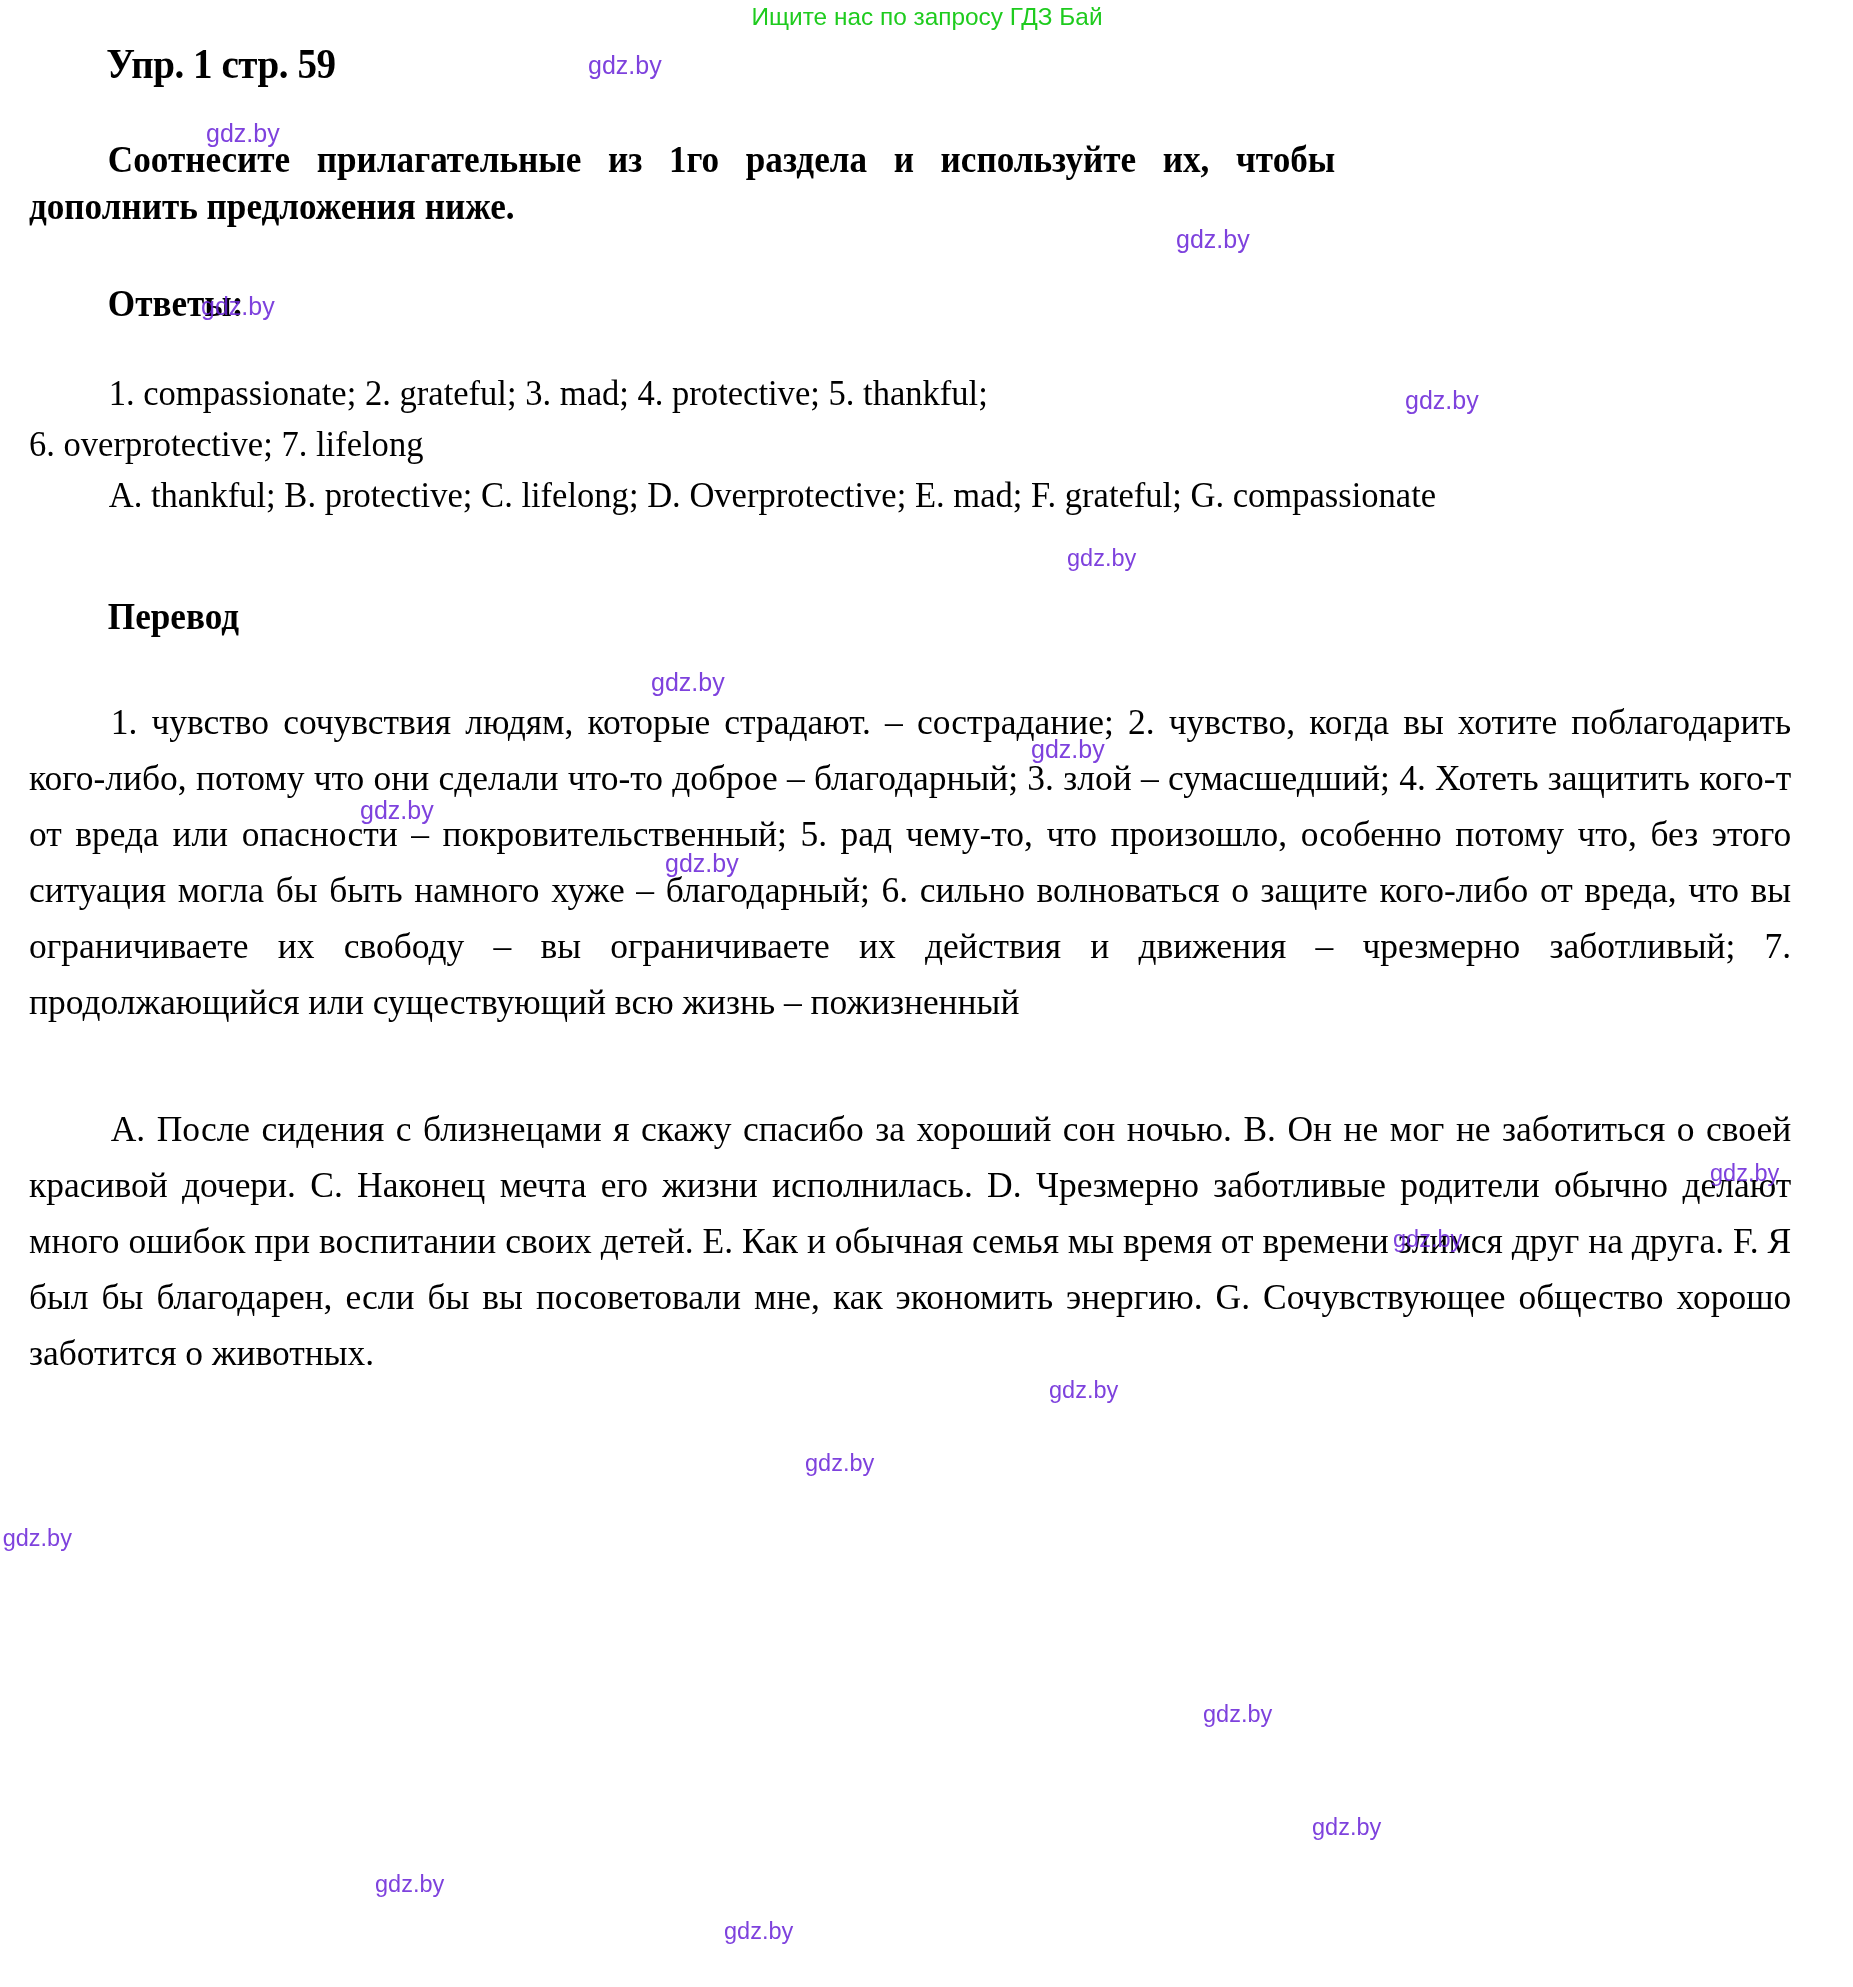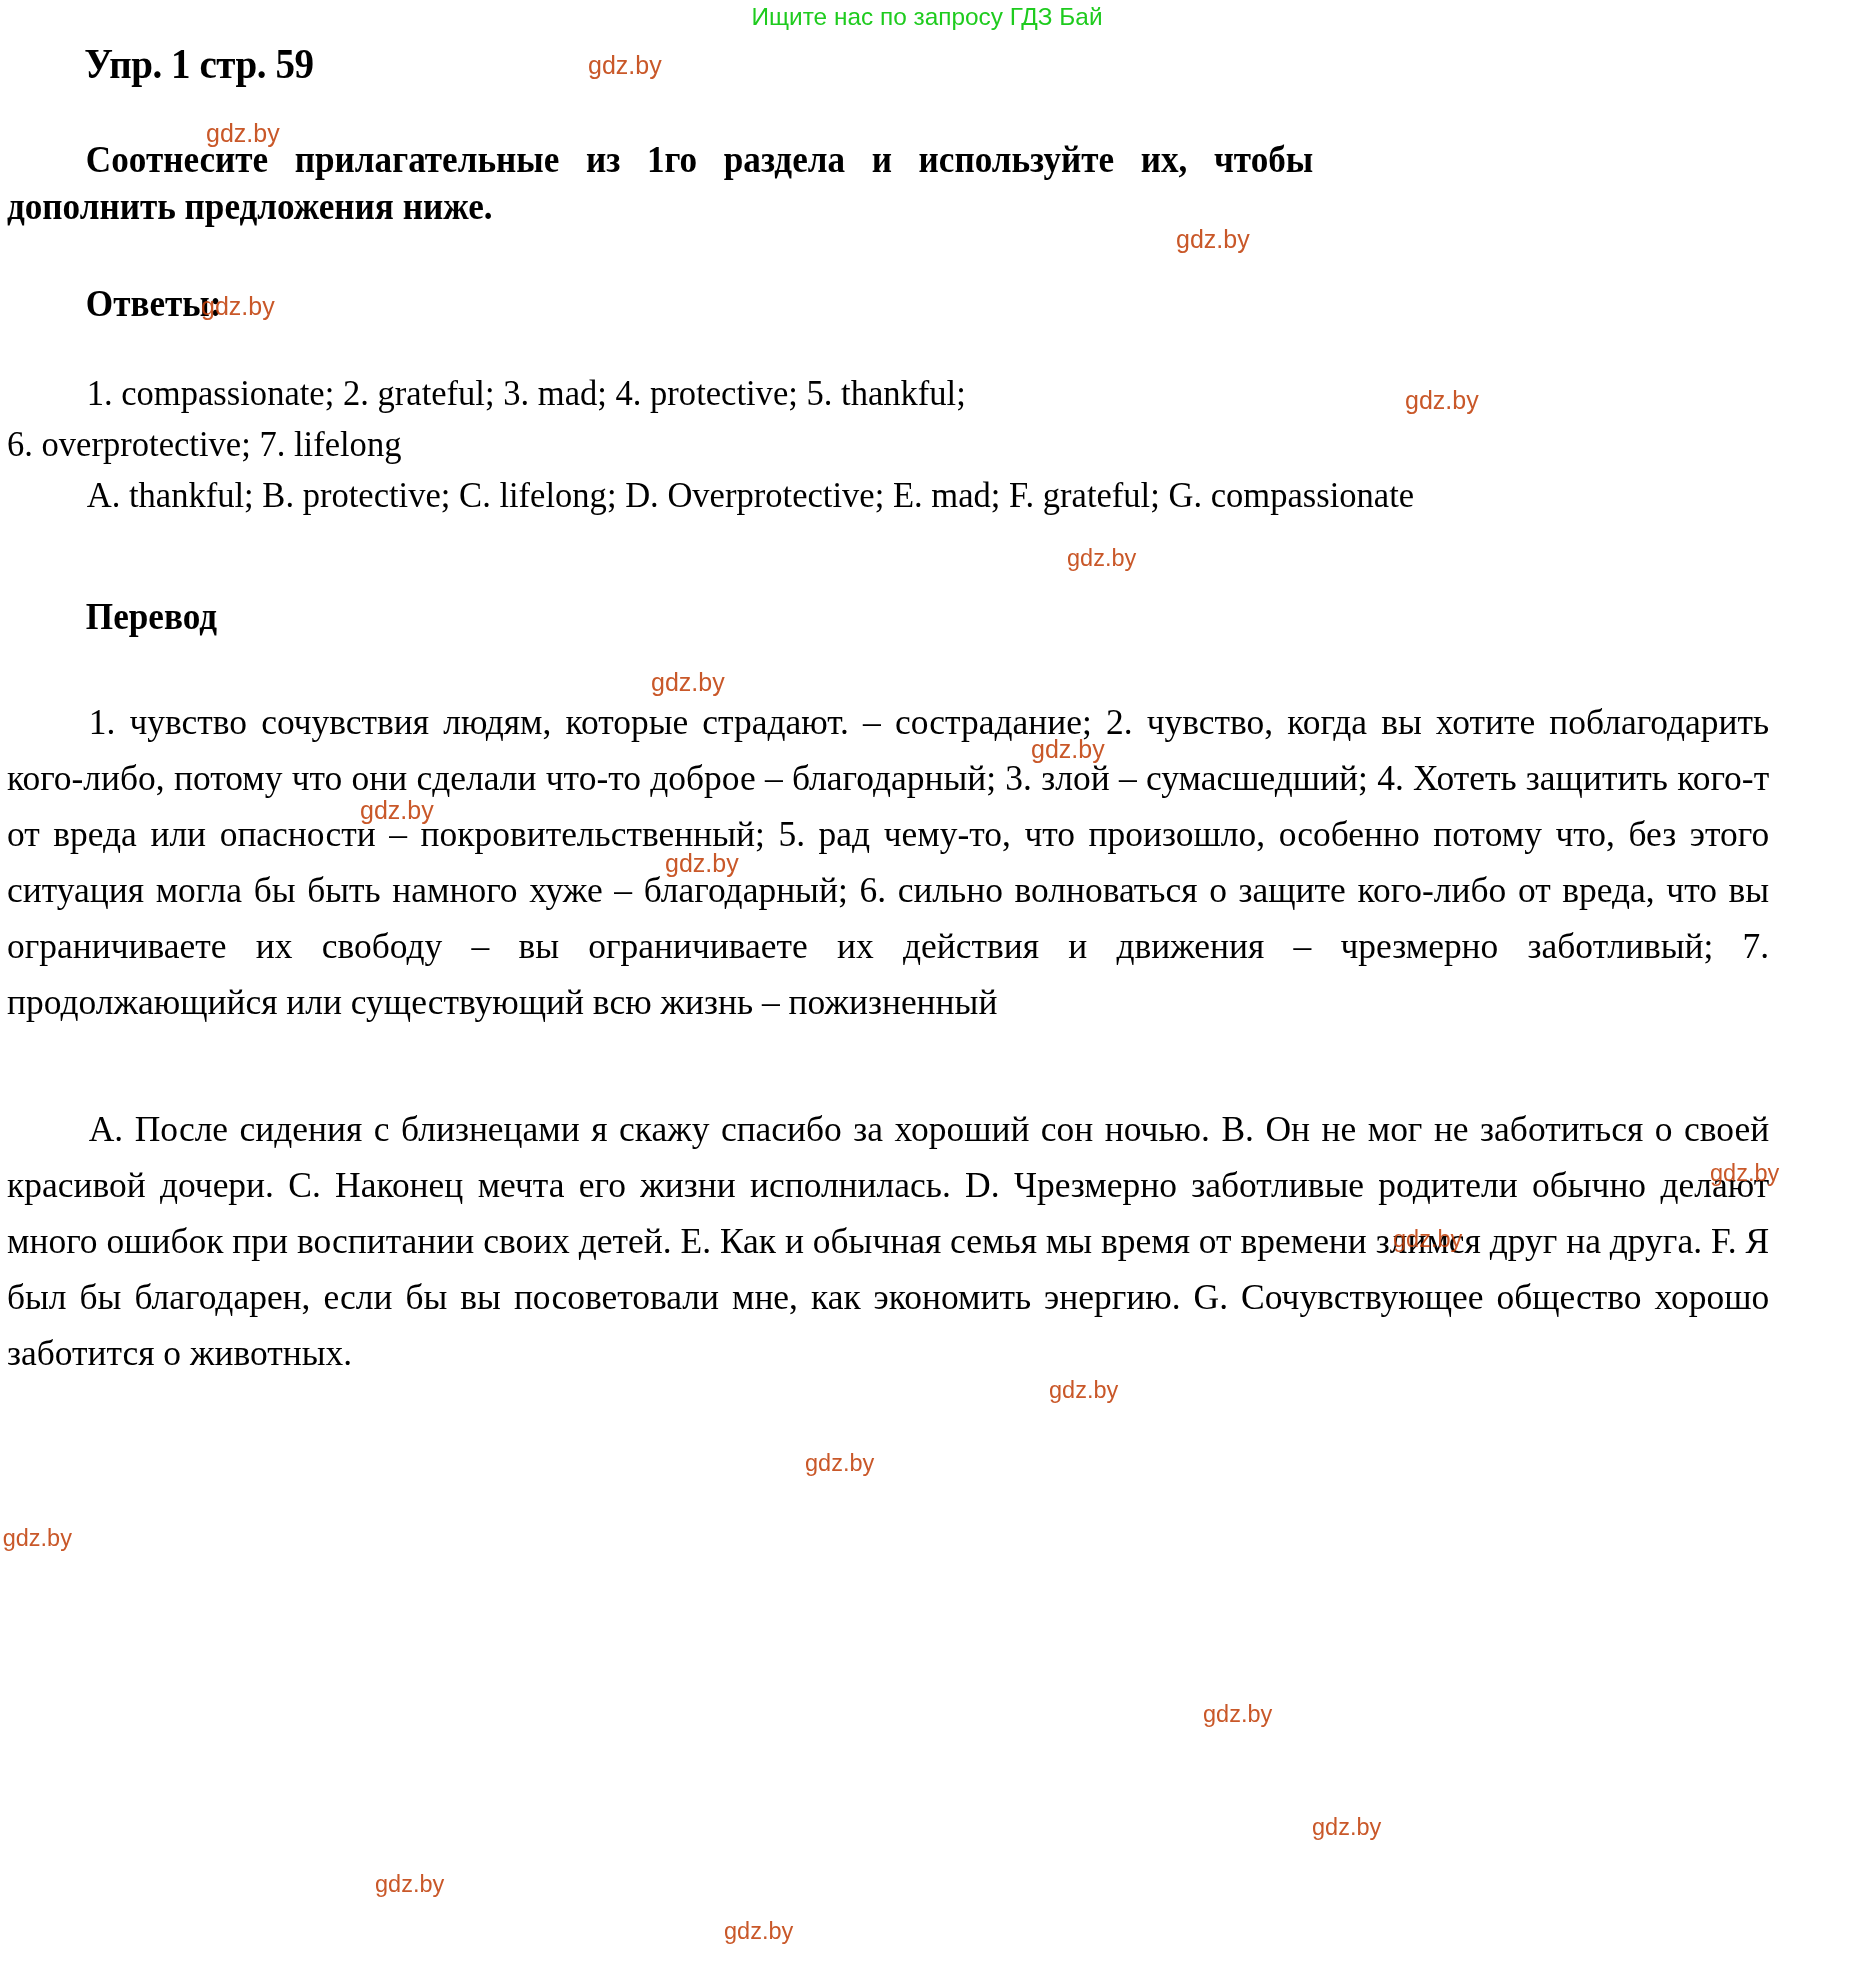--- a/index.html
+++ b/index.html
@@ -35,21 +35,21 @@
     font-size: 24.4px;
     line-height: 29px;
     color: #1ecb1e;
     letter-spacing: 0px;
     white-space: nowrap;
   }
 
   
   .content {
     position: absolute;
-    left: 7px;
+    left: 29px;
     top: 40px;
     width: 1800px;
   }
 
   .ex-title {
     font-weight: bold;
     font-size: 42px;
     line-height: 49px;
     letter-spacing: -0.5px;
     padding-left: 83px;
@@ -153,21 +153,21 @@
     font-size: 27px;
     line-height: 33px;
     color: #5c1a8e;
     white-space: nowrap;
   }
 
   
   .wm {
     position: absolute;
     font-family: "Liberation Sans", "DejaVu Sans", sans-serif;
-    color: #c2410c;
+    color: #6d28d9;
     white-space: nowrap;
     pointer-events: none;
   }
 </style>
 </head>
 <body>
 
 <div id="page">
 
   <div class="promo-header" style="color: rgb(30, 203, 30);">Ищите нас по запросу ГДЗ Бай</div>

